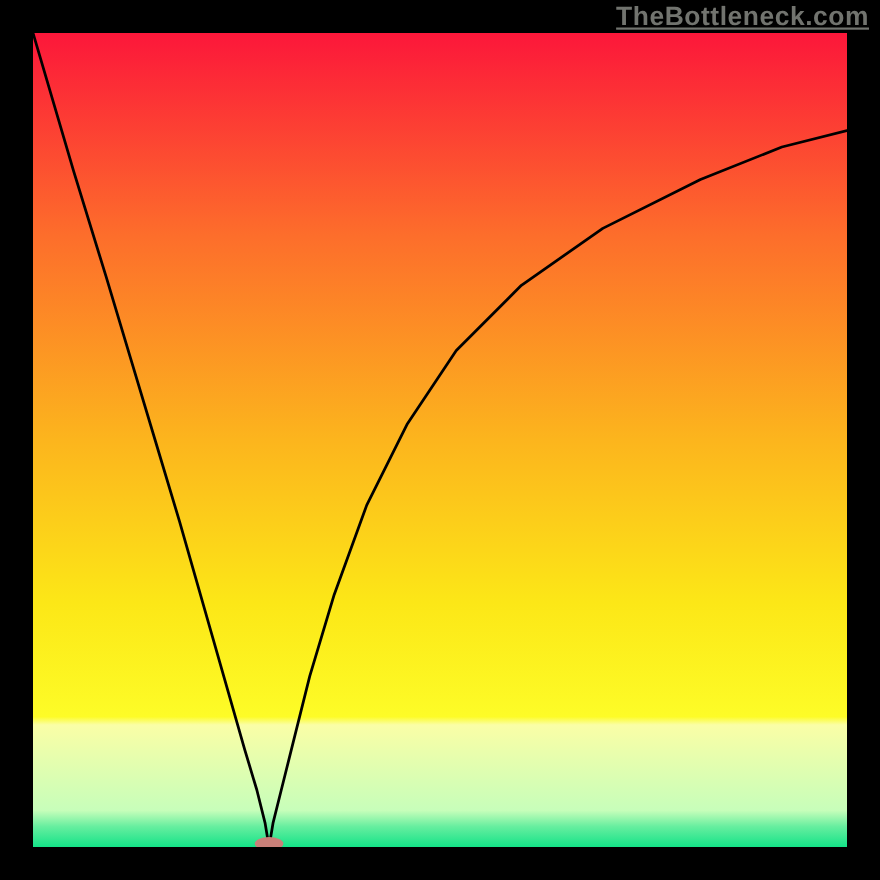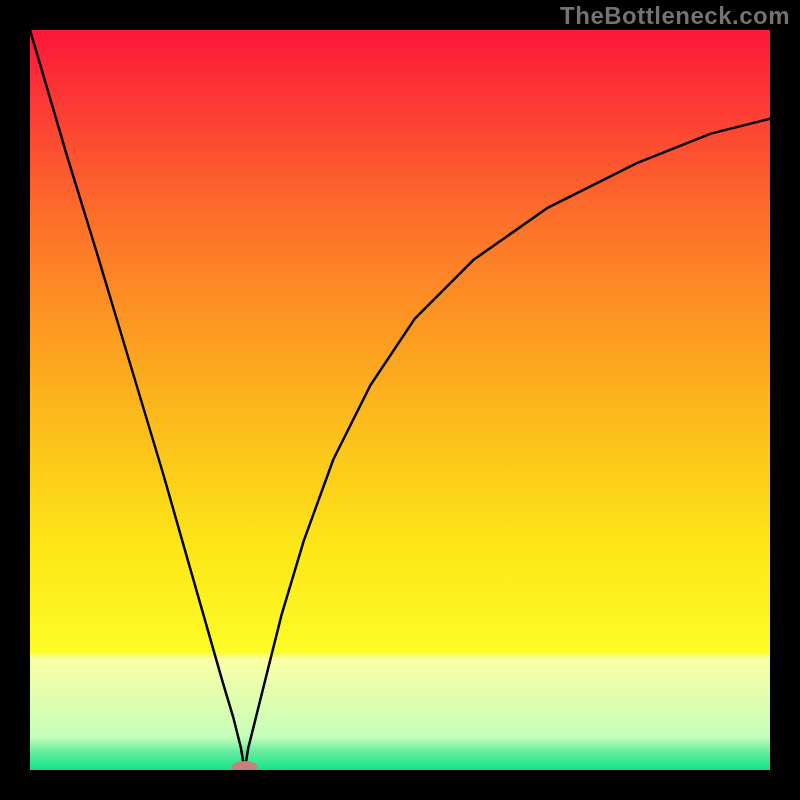--- a/index.html
+++ b/index.html
@@ -27,20 +27,21 @@
   .branding {
     position: absolute;
     top: 2px;
     right: 10px;
     font-family: Arial, Helvetica, sans-serif;
     font-size: 24px;
     font-weight: bold;
     color: #72746f;
     letter-spacing: 0.5px;
     pointer-events: none;
+    text-decoration: underline;
   }
   svg.curve-layer {
     position: absolute;
     left: 30px;
     top: 30px;
     width: 740px;
     height: 740px;
     pointer-events: none;
   }
   .curve-path {

